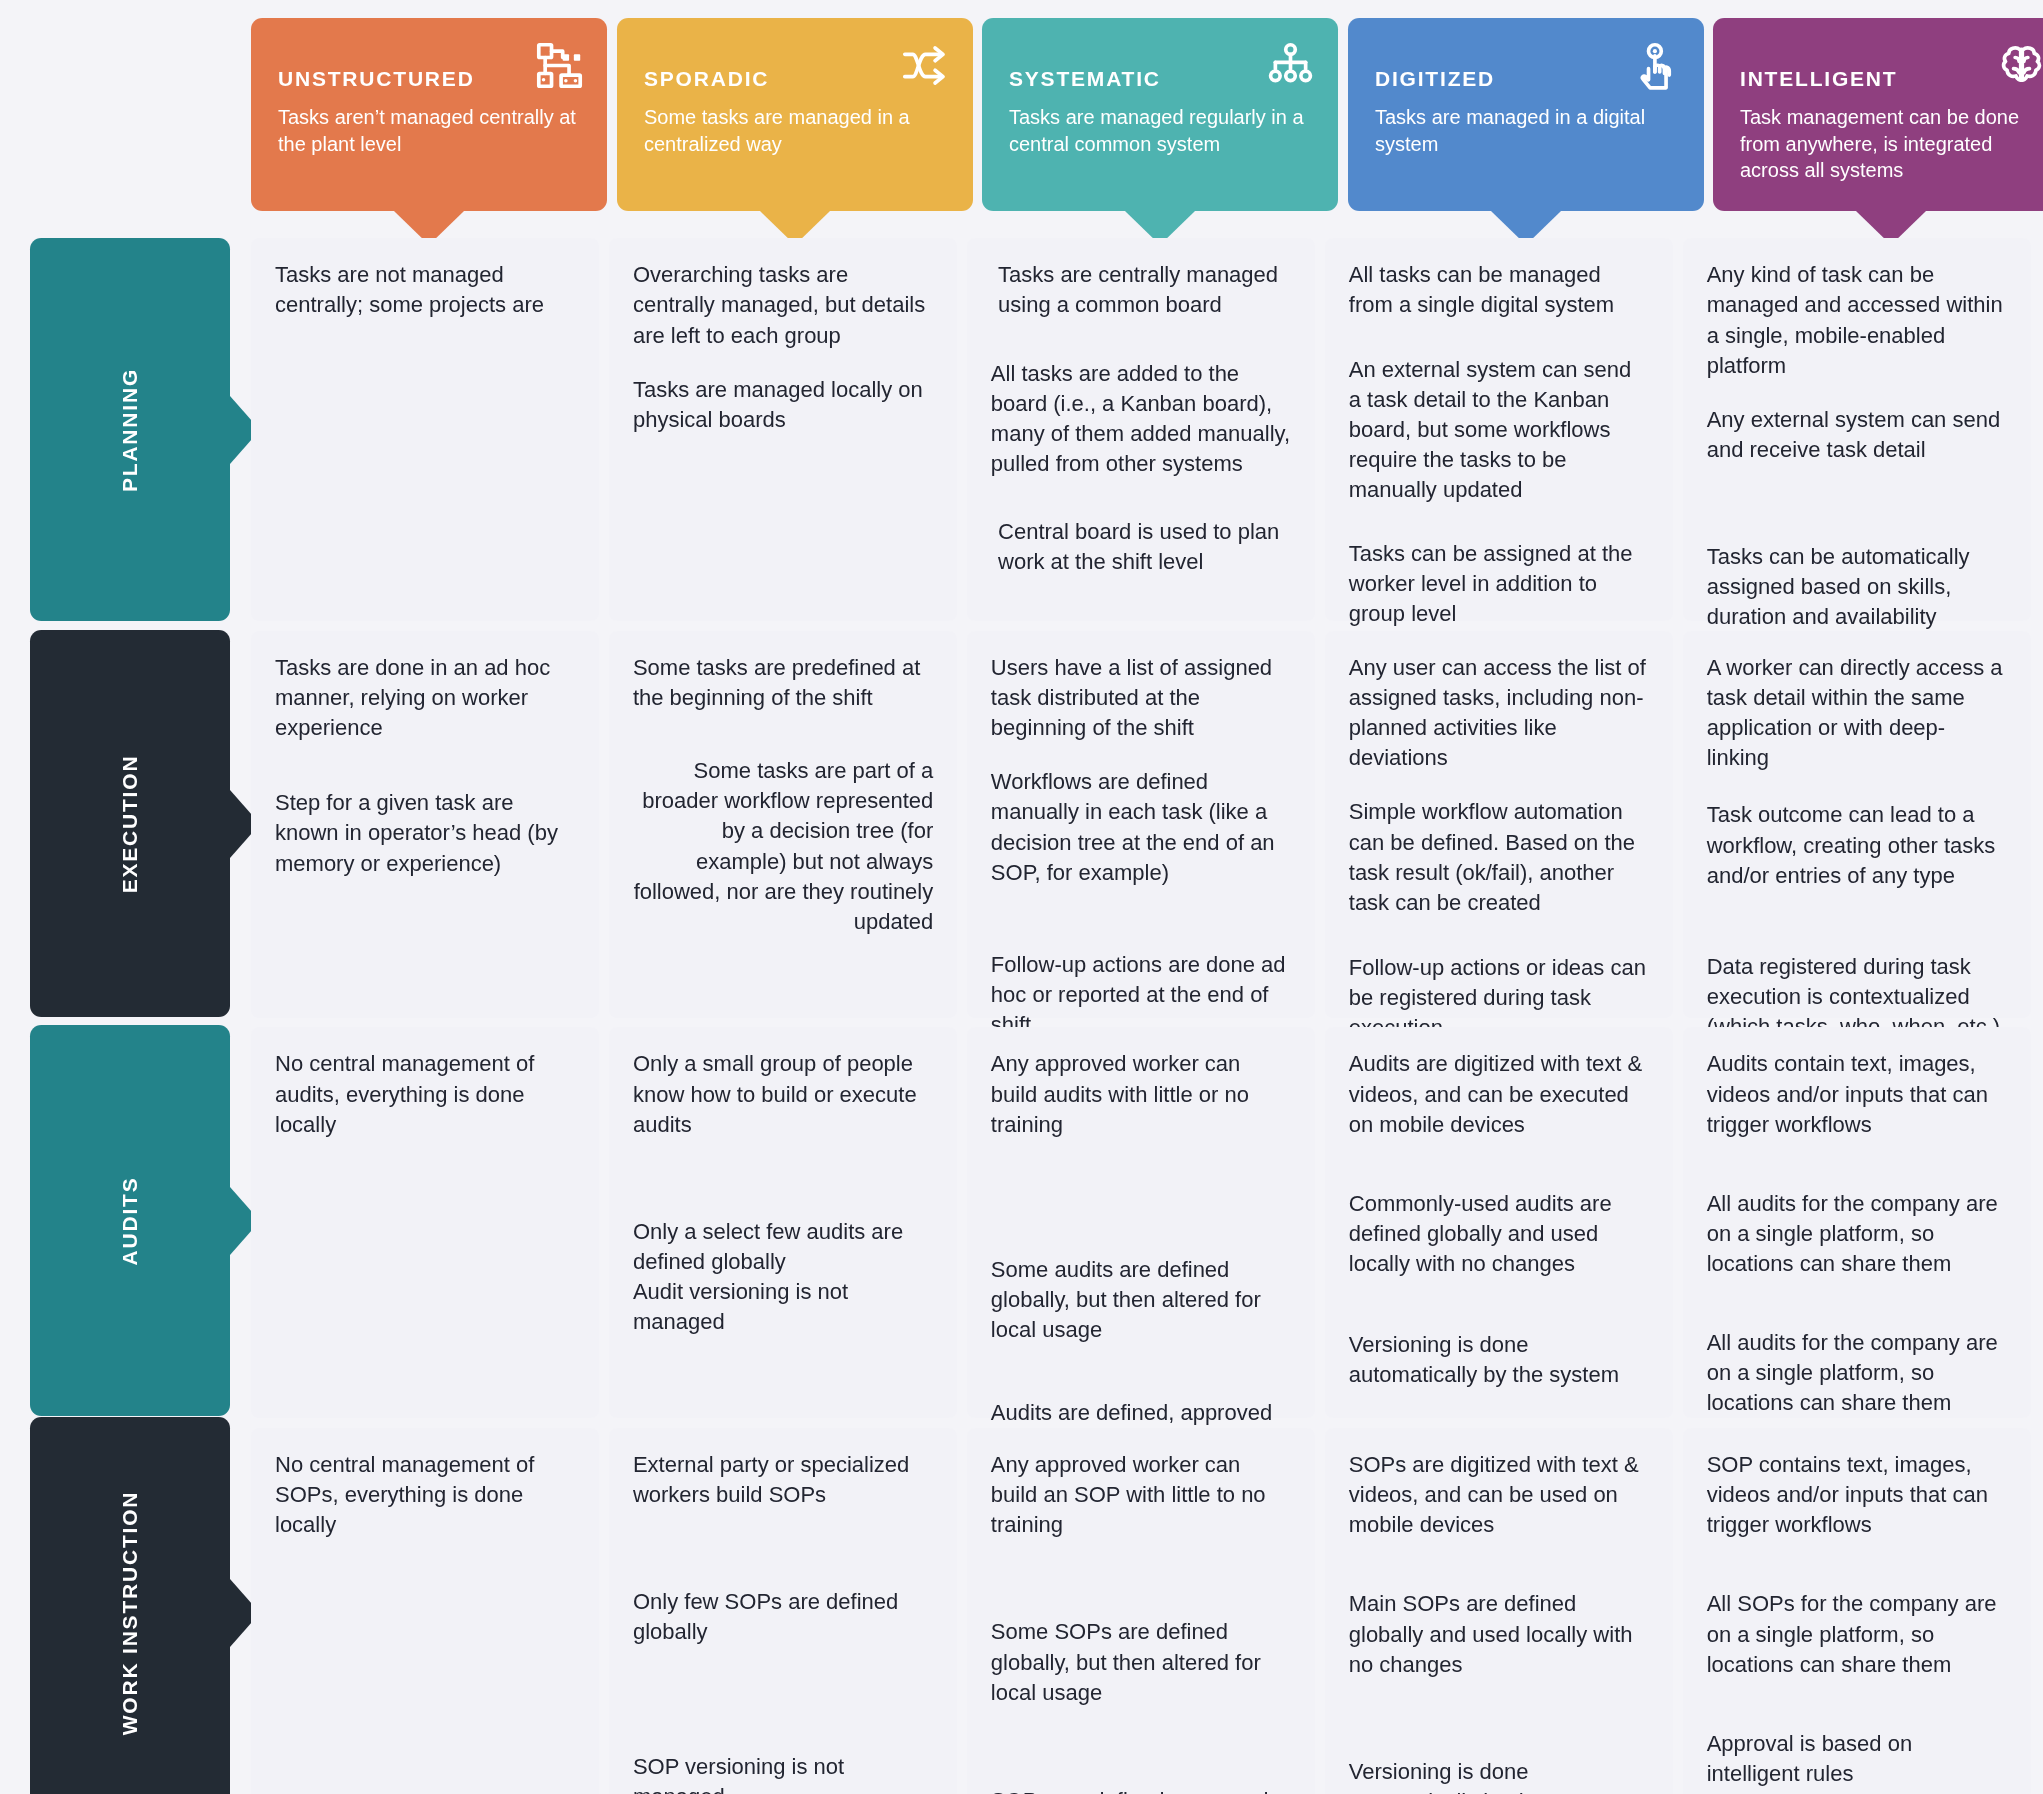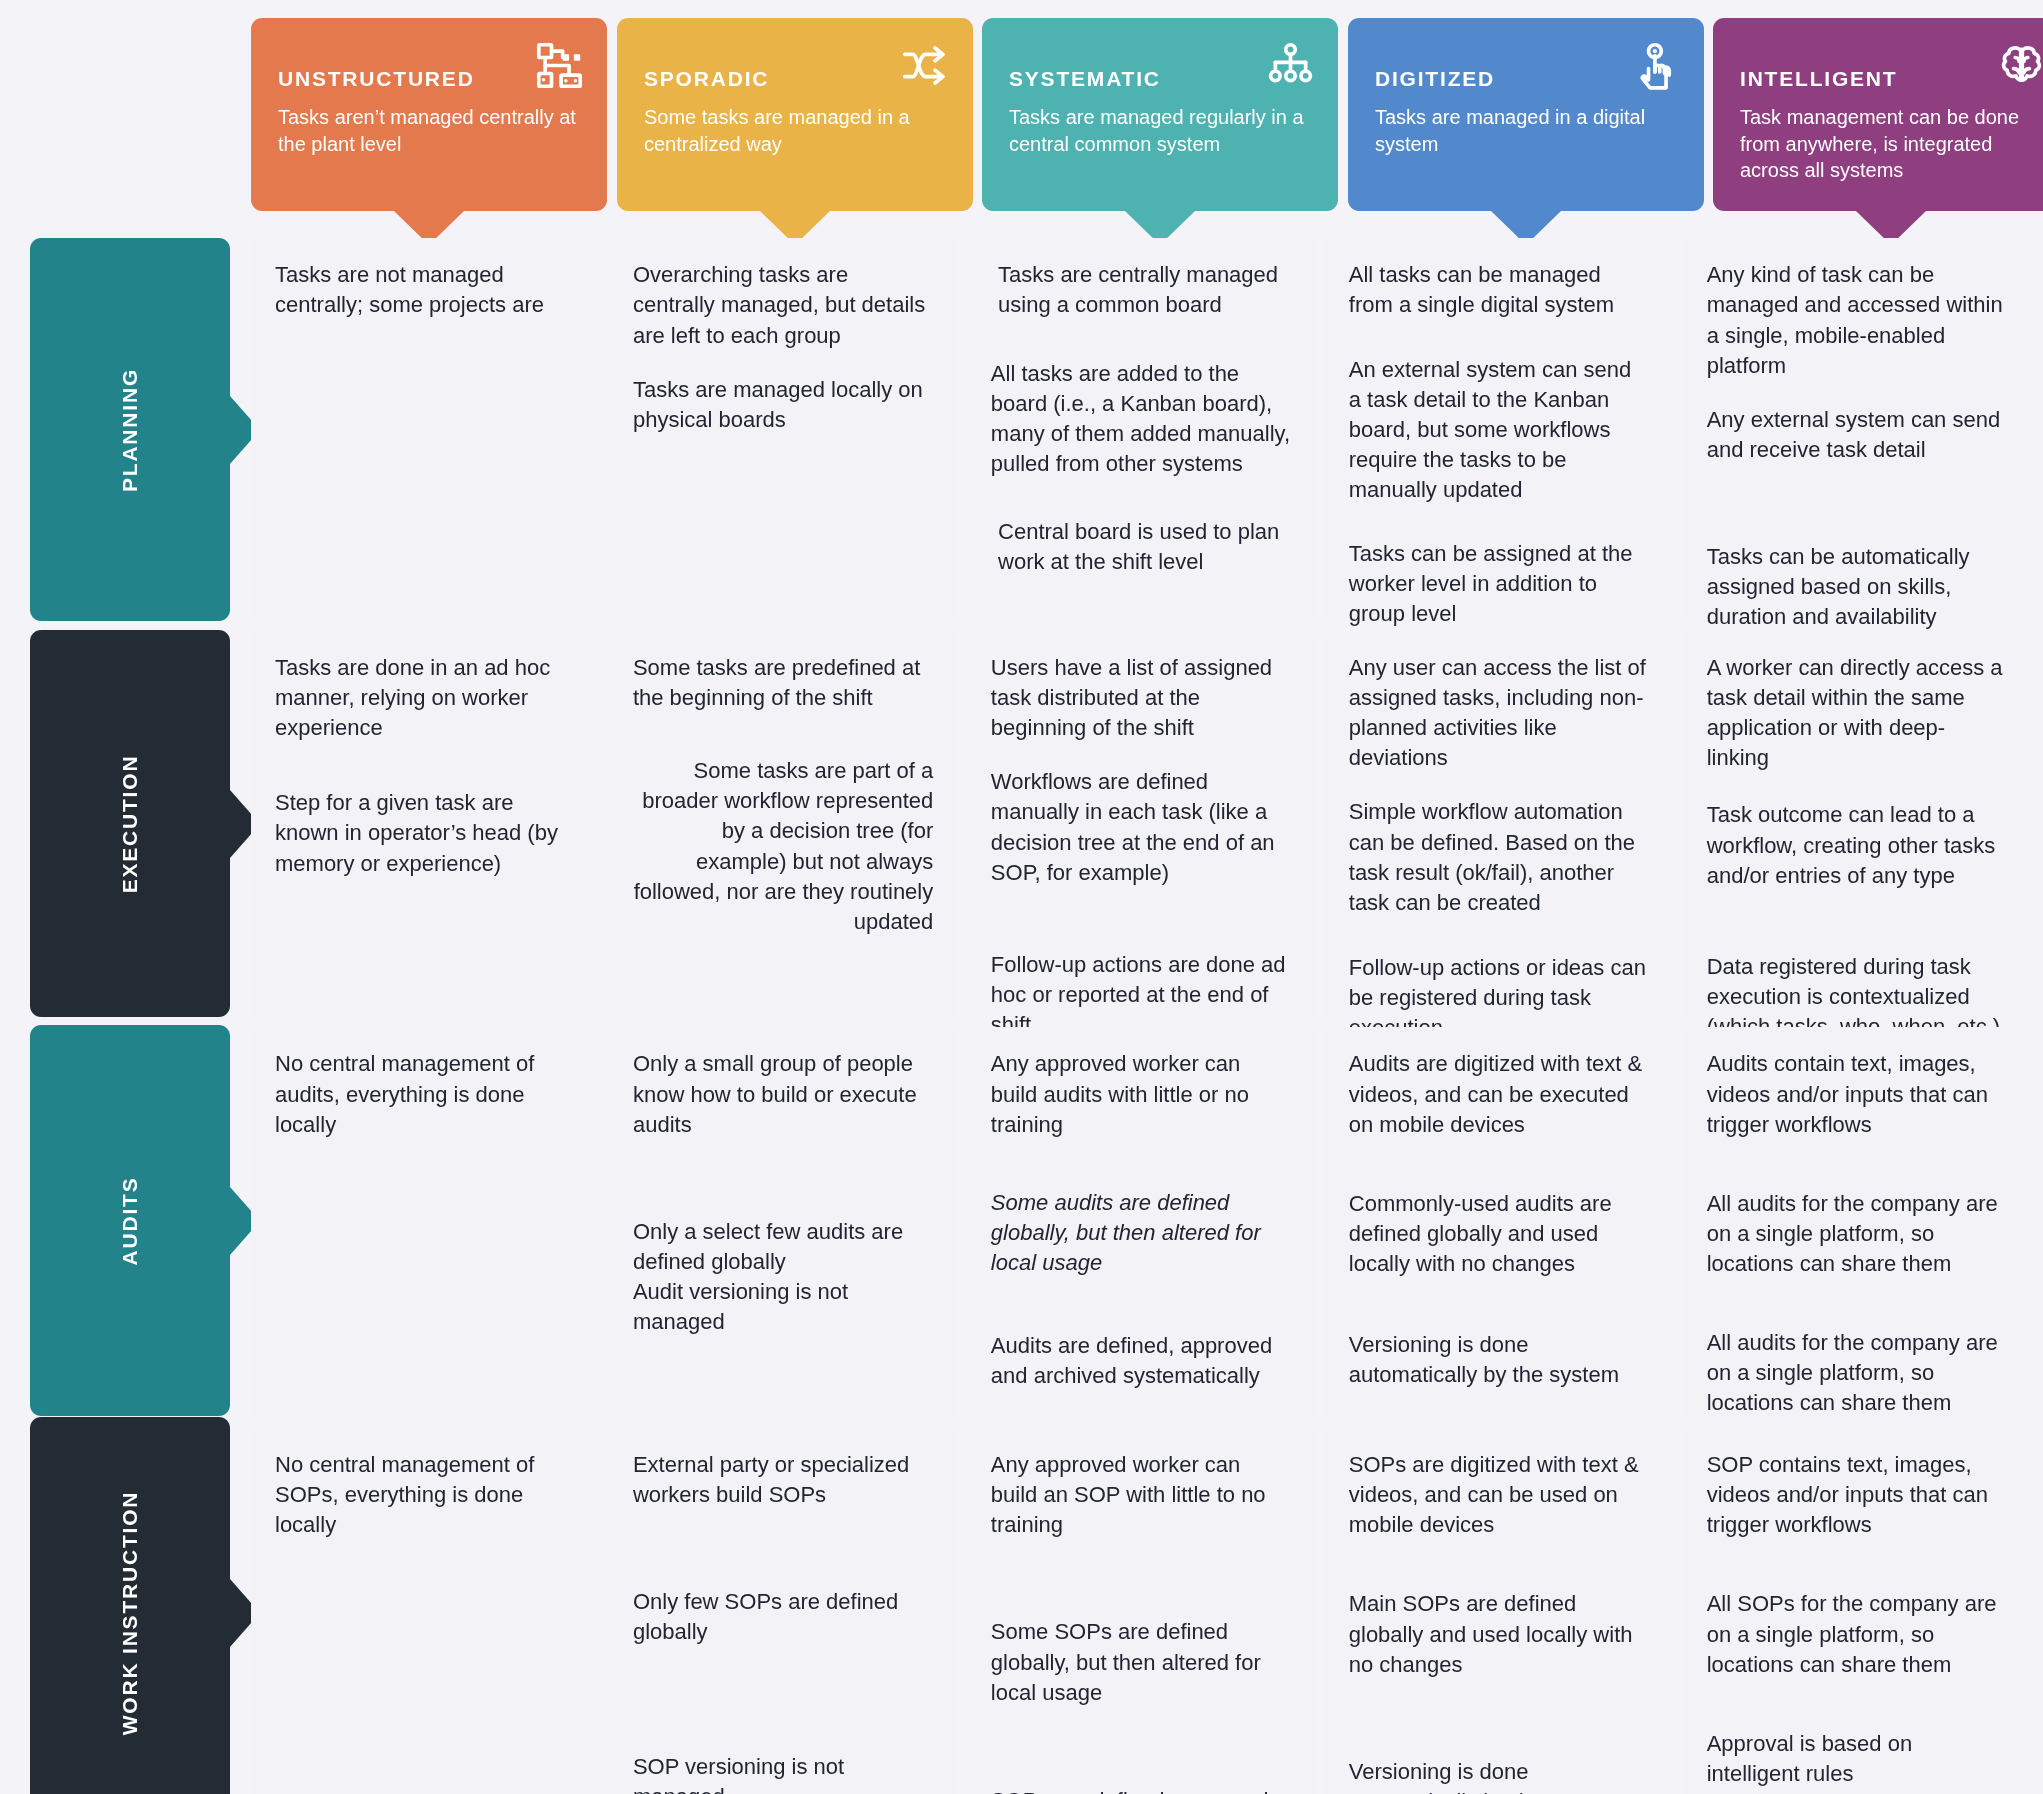--- a/index.html
+++ b/index.html
@@ -278,21 +278,21 @@
         <div class="cell" style="background: rgb(242, 242, 247);">
           <div class="cell-item">No central management of audits, everything is done locally</div>
         </div>
         <div class="cell" style="background: rgb(242, 242, 247);">
           <div class="cell-item">Only a small group of people know how to build or execute audits</div>
           <div class="cell-item" style="margin-top: 77px;">Only a select few audits are defined globally</div>
           <div class="cell-item" style="">Audit versioning is not managed</div>
         </div>
         <div class="cell" style="background: rgb(242, 242, 247);">
           <div class="cell-item">Any approved worker can build audits with little or no training</div>
-          <div class="cell-item" style="margin-top: 48px; font-style: italic;">Some audits are defined globally, but then altered for local usage</div>
+          <div class="cell-item" style="margin-top: 115px;">Some audits are defined globally, but then altered for local usage</div>
           <div class="cell-item" style="margin-top: 53px;">Audits are defined, approved and archived systematically</div>
         </div>
         <div class="cell" style="background: rgb(242, 242, 247);">
           <div class="cell-item">Audits are digitized with text &amp; videos, and can be executed on mobile devices</div>
           <div class="cell-item" style="margin-top: 49px;">Commonly-used audits are defined globally and used locally with no changes</div>
           <div class="cell-item" style="margin-top: 51px;">Versioning is done automatically by the system</div>
         </div>
         <div class="cell" style="background: rgb(242, 242, 247);">
           <div class="cell-item">Audits contain text, images, videos and/or inputs that can trigger workflows</div>
           <div class="cell-item" style="margin-top: 49px;">All audits for the company are on a single platform, so locations can share them</div>

